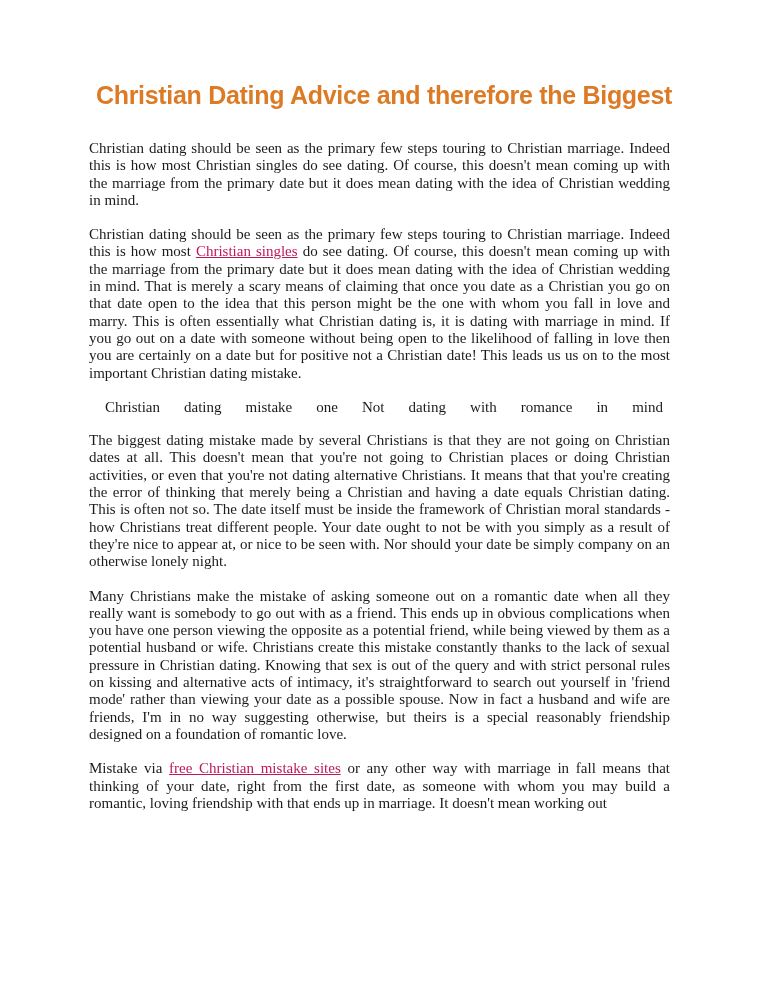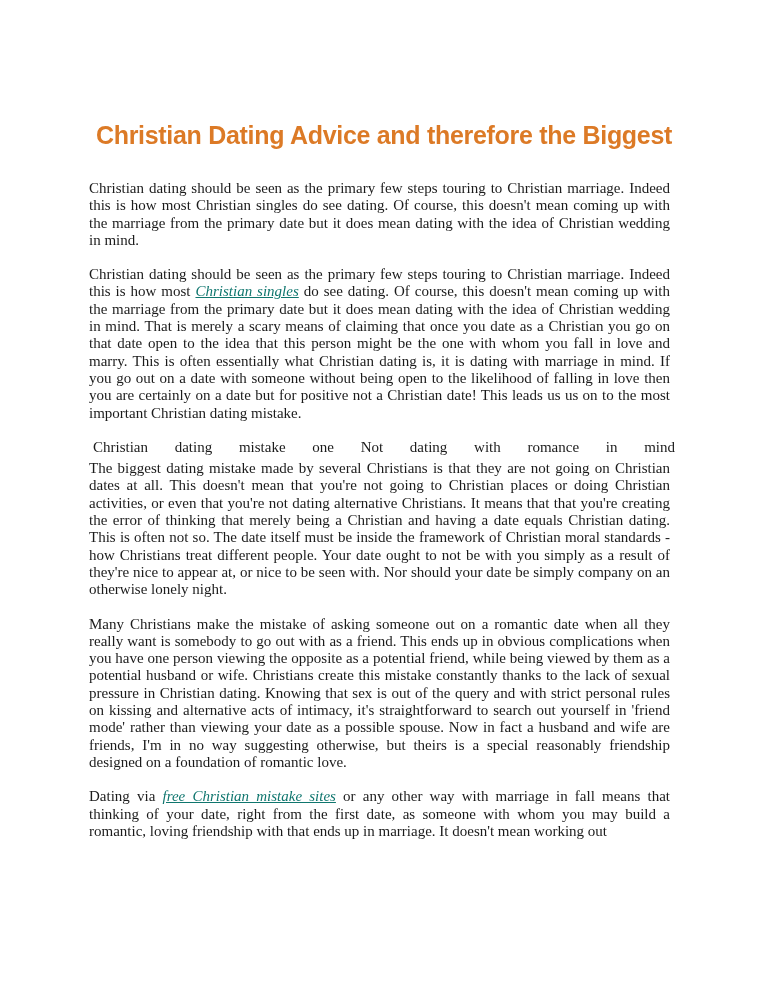--- a/index.html
+++ b/index.html
@@ -11,49 +11,48 @@
   }
   .page {
     position: relative;
     width: 768px;
     height: 994px;
     background: #ffffff;
     overflow: hidden;
   }
   .title {
     margin: 0;
-    padding-top: 119px;
+    padding-top: 79px;
     text-align: center;
     font-family: "Liberation Sans", "DejaVu Sans", sans-serif;
     font-weight: bold;
     font-size: 25px;
     line-height: 33px;
     letter-spacing: -0.3px;
     color: #DC7A26;
   }
   .title .t-line { display: block; }
   .content {
     width: 590px;
     margin: 28px auto 0;
     font-size: 15px;
     line-height: 17.3px;
     color: #1B1B1B;
     text-align: justify;
   }
   .content p { margin: 0 9px 17px 0; }
   .content p.lead-line {
-    margin: 4px;
+    margin: 16px;
     text-align: justify;
     text-align-last: justify;
   }
   .content a {
-    color: #0f766e;
+    color: #be185d;
     text-decoration: underline;
     cursor: pointer;
-    font-style: italic;
   }
 </style>
 </head>
 <body>
 
 <div class="page">
 
   <h1 class="title">
     <span class="t-line">Christian Dating Advice and therefore the Biggest</span>
   </h1>
@@ -63,17 +62,17 @@
     <p>Christian dating should be seen as the primary few steps touring to Christian marriage. Indeed this is how most Christian singles do see dating. Of course, this doesn't mean coming up with the marriage from the primary date but it does mean dating with the idea of Christian wedding in mind.</p>
 
     <p><span>Christian dating should be seen as the primary few steps touring to Christian marriage. Indeed this is how most </span><a href="#">Christian singles</a><span> do see dating. Of course, this doesn't mean coming up with the marriage from the primary date but it does mean dating with the idea of Christian wedding in mind. That is merely a scary means of claiming that once you date as a Christian you go on that date open to the idea that this person might be the one with whom you fall in love and marry. This is often essentially what Christian dating is, it is dating with marriage in mind. If you go out on a date with someone without being open to the likelihood of falling in love then you are certainly on a date but for positive not a Christian date! This leads us us on to the most important Christian dating mistake.</span></p>
 
     <p class="lead-line">Christian dating mistake one Not dating with romance in mind</p>
 
     <p>The biggest dating mistake made by several Christians is that they are not going on Christian dates at all. This doesn't mean that you're not going to Christian places or doing Christian activities, or even that you're not dating alternative Christians. It means that that you're creating the error of thinking that merely being a Christian and having a date equals Christian dating. This is often not so. The date itself must be inside the framework of Christian moral standards - how Christians treat different people. Your date ought to not be with you simply as a result of they're nice to appear at, or nice to be seen with. Nor should your date be simply company on an otherwise lonely night.</p>
 
     <p>Many Christians make the mistake of asking someone out on a romantic date when all they really want is somebody to go out with as a friend. This ends up in obvious complications when you have one person viewing the opposite as a potential friend, while being viewed by them as a potential husband or wife. Christians create this mistake constantly thanks to the lack of sexual pressure in Christian dating. Knowing that sex is out of the query and with strict personal rules on kissing and alternative acts of intimacy, it's straightforward to search out yourself in 'friend mode' rather than viewing your date as a possible spouse. Now in fact a husband and wife are friends, I'm in no way suggesting otherwise, but theirs is a special reasonably friendship designed on a foundation of romantic love.</p>
 
-    <p><span>Dating via </span><a href="#">free Christian mistake sites</a><span> or any other way with marriage in fall means that thinking of your date, right from the first date, as someone with whom you may build a romantic, loving friendship with that ends up in marriage. It doesn't mean working out</span></p>
+    <p><span>Mistake via </span><a href="#">free Christian mistake sites</a><span> or any other way with marriage in fall means that thinking of your date, right from the first date, as someone with whom you may build a romantic, loving friendship with that ends up in marriage. It doesn't mean working out</span></p>
 
   </div>
 
 </div>
 
 </body></html>

